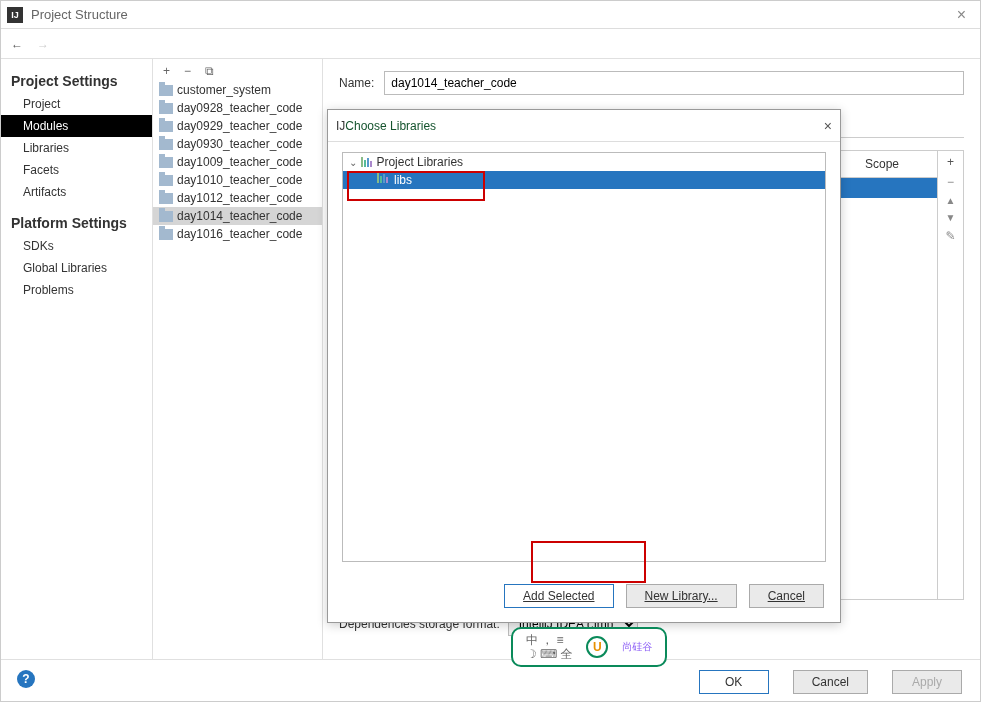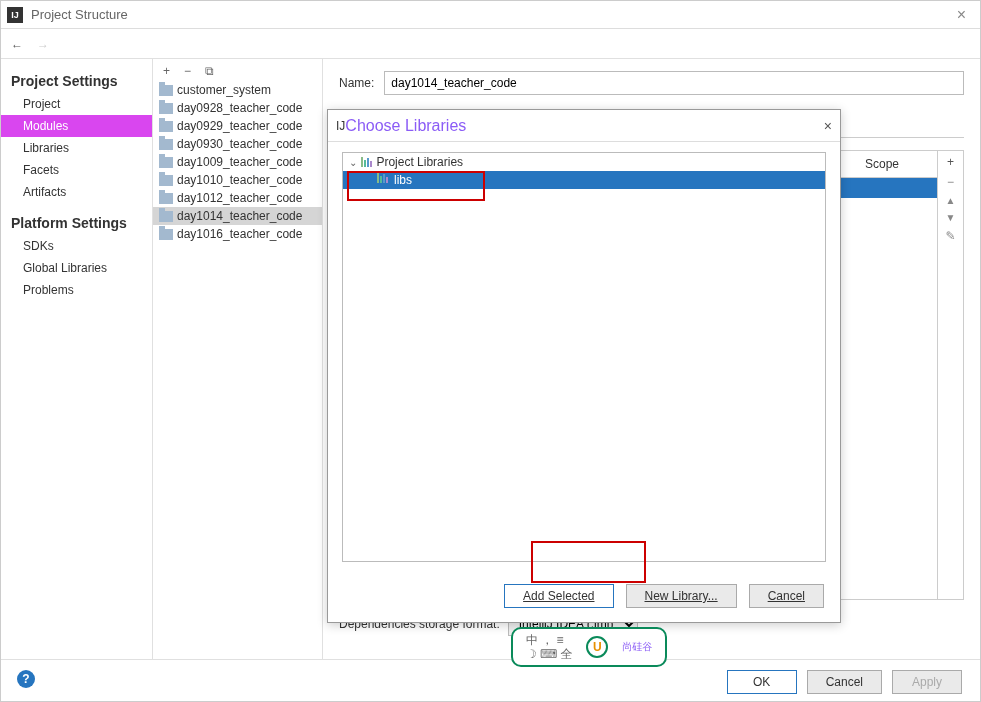--- a/index.html
+++ b/index.html
@@ -14,21 +14,21 @@
 
 .maintoolbar { height: 30px; display: flex; align-items: center; padding: 0 10px; border-bottom: 1px solid #e0e0e0; }
 .nav-arrows { display: flex; gap: 14px; color: #999; font-size: 14px; }
 .nav-arrows span:first-child { color: #555; }
 
 
 .main { display: flex; height: calc(702px - 28px - 30px - 44px); }
 .left-nav { width: 152px; border-right: 1px solid #e0e0e0; padding-top: 10px; }
 .left-nav .section { font-weight: bold; color: #333; padding: 4px 10px; font-size: 14px; }
 .left-nav .item { padding: 4px 22px; color: #333; cursor: pointer; }
-.left-nav .item.selected { background: #d946ef; color: #fff; }
+.left-nav .item.selected { background: #000000; color: #fff; }
 
 .module-list { width: 170px; border-right: 1px solid #e0e0e0; position: relative; }
 .module-list .list-toolbar { height: 22px; display: flex; align-items: center; gap: 14px; padding: 0 10px; border-bottom: 1px solid #e0e0e0; color: #666; font-size: 15px; }
 .module-list .mod { display: flex; align-items: center; padding: 2px 6px; gap: 4px; cursor: pointer; }
 .module-list .mod.selected { background: #d5d5d5; }
 .folder-icon { width: 14px; height: 11px; background: #a3b9cf; display: inline-block; position: relative; }
 .folder-icon::before { content: ''; position: absolute; top: -3px; left: 0; width: 6px; height: 3px; background: #a3b9cf; }
 
 .content { flex: 1; padding: 12px 16px; position: relative; }
 .name-row { display: flex; align-items: center; gap: 10px; margin-bottom: 14px; }
@@ -43,30 +43,30 @@
 .table-header .col { padding: 6px 22px; border-right: 1px solid #ccc; text-align: center; }
 .table-header .col:last-child { border-right: none; }
 .table-row { height: 20px; }
 .table-row.selected { background: #2675BF; }
 .side-buttons { width: 26px; border-left: 1px solid #ccc; display: flex; flex-direction: column; align-items: center; padding-top: 4px; gap: 6px; color: #888; font-size: 14px; }
 
 .dep-format { margin-top: 12px; display: flex; align-items: center; gap: 8px; }
 .dep-format select { padding: 3px 6px; border: 1px solid #bbb; }
 
 
-.bottom-bar { height: 44px; display: flex; align-items: center; justify-content: flex-end; gap: 10px; padding: 0 18px; border-top: 1px solid #e0e0e0; }
+.bottom-bar { height: 44px; display: flex; align-items: center; justify-content: flex-end; gap: 24px; padding: 0 18px; border-top: 1px solid #e0e0e0; }
 .btn { border: 1px solid #aaa; background: #eaeaea; padding: 4px 18px; cursor: pointer; min-width: 70px; text-align: center; }
 .btn.primary { border: 1px solid #2675BF; background: #fff; }
 .btn.disabled { color: #aaa; }
 .help-icon { width: 18px; height: 18px; border-radius: 50%; background: #2675BF; color: #fff; display: flex; align-items: center; justify-content: center; font-size: 12px; font-weight: bold; position: absolute; left: 16px; bottom: 13px; }
 
 
 .modal { position: absolute; top: 108px; left: 326px; width: 514px; background: #fff; border: 1px solid #999; box-shadow: 0 2px 10px rgba(0,0,0,0.2); }
 .modal .m-title { height: 32px; display: flex; align-items: center; padding: 0 8px; border-bottom: 1px solid #ddd; }
-.modal .m-title .title { color: #8b5cf6; font-size: 16px; }
+.modal .m-title .title { color: #14532d; font-size: 12px; }
 .modal .m-title .close { margin-left: auto; font-size: 14px; color: #555; cursor: pointer; }
 .tree-area { margin: 10px 14px; border: 1px solid #bbb; height: 410px; overflow: auto; }
 .tree-node { display: flex; align-items: center; padding: 2px 6px; gap: 4px; }
 .tree-node .chev { font-size: 10px; color: #666; }
 .lib-icon { display: inline-flex; gap: 1px; }
 .lib-icon i { width: 2px; height: 10px; background: #8b8; display: inline-block; }
 .lib-icon i:nth-child(2){ background: #5b9; height: 7px; margin-top:3px;}
 .lib-icon i:nth-child(3){ background: #59c; height: 9px; margin-top:1px;}
 .lib-icon i:nth-child(4){ background: #a8c; height: 6px; margin-top:4px;}
 .tree-child { display: flex; align-items: flex-start; gap: 6px; padding: 2px 6px 2px 34px; }

